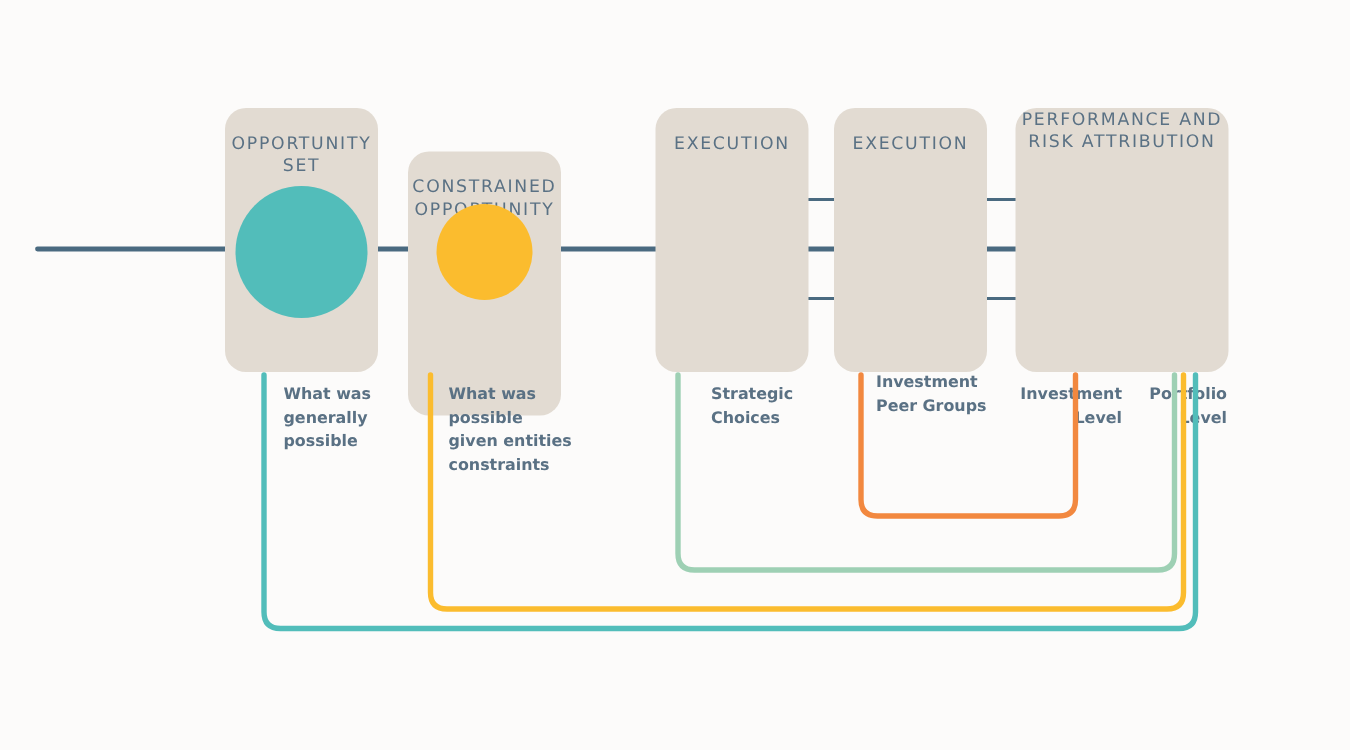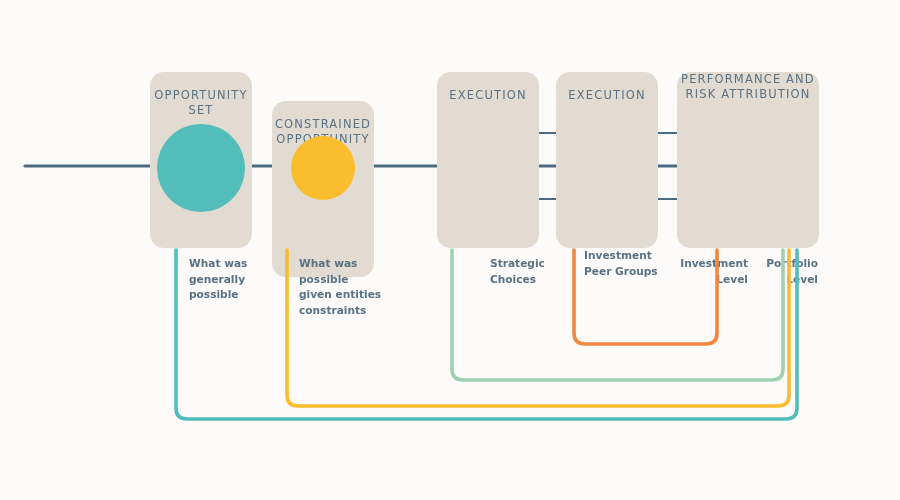--- a/index.html
+++ b/index.html
@@ -82,21 +82,21 @@
       <div class="circle" style="left: 291px; top: 136px; width: 64px; height: 64px; background: rgb(251, 188, 46);"></div>
     </div>
   <div id="notes">
       <div class="note" style="left: 189px; top: 256px; color: rgb(90, 113, 132);">What was
 generally
 possible</div>
       <div class="note" style="left: 299px; top: 256px; color: rgb(90, 113, 132);">What was
 possible
 given entities
 constraints</div>
-      <div class="note" style="left: 490px; top: 256px; color: rgb(90, 113, 132);">Strategic
+      <div class="note" style="left: 474px; top: 256px; color: rgb(90, 113, 132);">Strategic
 Choices</div>
       <div class="note" style="left: 584px; top: 248px; color: rgb(90, 113, 132);">Investment
 Peer Groups</div>
       <div class="note right" style="left: 672px; top: 256px; width: 76px; color: rgb(90, 113, 132);">Investment
 Level</div>
       <div class="note right" style="left: 752px; top: 256px; width: 66px; color: rgb(90, 113, 132);">Portfolio
 Level</div>
     </div>
   <svg class="layer" id="bracket-layer" viewBox="0 0 900 500" preserveAspectRatio="none">
       <path d="M 176 250

